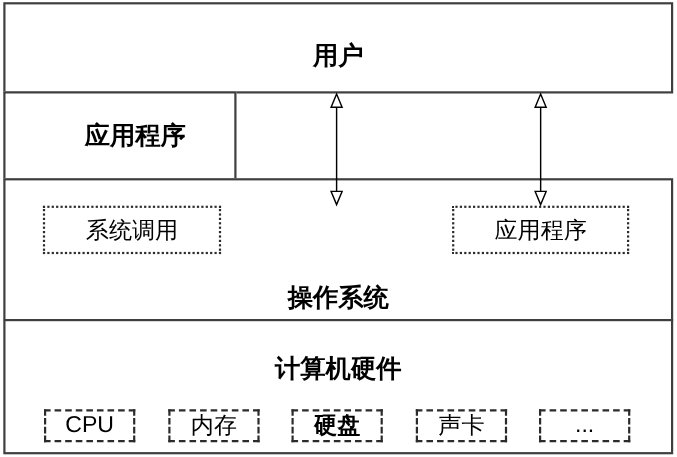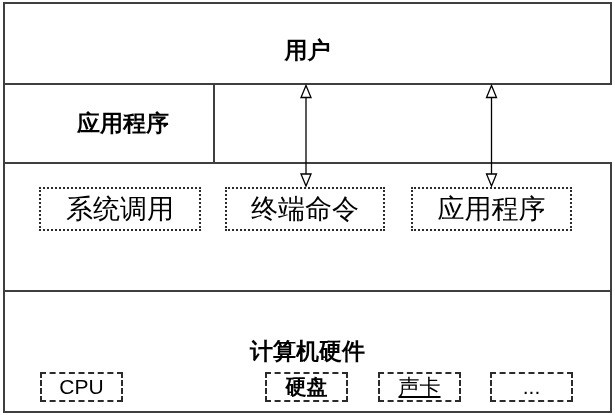--- a/index.html
+++ b/index.html
@@ -30,21 +30,21 @@
     justify-content: center;
     font-size: 23px;
     font-weight: 700;
     color: #000000;
     white-space: nowrap;
   }
   .inner-box {
     position: absolute;
     box-sizing: border-box;
     background: #ffffff;
-    font-size: 27px;
+    font-size: 21px;
     font-weight: 400;
     color: #000000;
     display: flex;
     align-items: center;
     justify-content: center;
     white-space: nowrap;
   }
   .dotted { border: 2px dotted #2b2b2b; }
   .dashed { border: 2px dashed #2b2b2b; font-size: 21px; }
   #arrows {
@@ -56,55 +56,56 @@
   }
   
   #layer-user        { left: 3px;  top: 2px;   width: 609px; height: 83px; }
   #layer-application { left: 3px;  top: 83px;  width: 212px; height: 81px; }
   #layer-os          { left: 3px;  top: 162px; width: 609px; height: 130px; }
   #layer-hardware    { left: 3px;  top: 290px; width: 609px; height: 123px; }
 
   #user-label { left: 3px; top: 2px;   width: 609px; height: 96px; text-align: center; }
   #app-label  { left: 3px; top: 83px;  width: 240px; height: 81px; }
   #os-label   { left: 3px; top: 256px; width: 609px; height: 28px; }
-  #hw-label   { left: 3px; top: 338px; width: 609px; height: 26px; }
+  #hw-label   { left: 3px; top: 322px; width: 609px; height: 26px; }
 
   
   .os-if { top: 187px; height: 44px; }
   #if-syscall  { left: 39px;  width: 162px; }
   #if-terminal { left: 225px; width: 160px; }
   #if-gui      { left: 411px; width: 161px; }
 
   
   .hw-item { top: 372px; height: 30px; }
   #hw-cpu      { left: 40px;  width: 83px; }
   #hw-memory   { left: 153px; width: 83px; }
   #hw-disk     { left: 265px; width: 83px; font-weight: bold; }
-  #hw-sound    { left: 378px; width: 83px; text-decoration: underline; }
+  #hw-sound    { left: 378px; width: 83px; }
   #hw-ellipsis { left: 490px; width: 83px; }
 </style>
 </head>
 <body>
 
 <div id="canvas">
 
   <div class="box" id="layer-user"></div>
   <div class="box" id="layer-application"></div>
   <div class="box" id="layer-os"></div>
   <div class="box" id="layer-hardware"></div>
 
   <div class="layer-label" id="user-label">用户</div>
   <div class="layer-label" id="app-label">应用程序</div>
+  <div class="layer-label" id="os-label">操作系统</div>
   <div class="layer-label" id="hw-label">计算机硬件</div>
 
   <div class="inner-box dotted os-if" id="if-syscall">系统调用</div>
-  <div class="inner-box dotted os-if" id="if-terminal">终端命令</div>
   <div class="inner-box dotted os-if" id="if-gui">应用程序</div>
 
   <div class="inner-box dashed hw-item" id="hw-cpu">CPU</div>
+  <div class="inner-box dashed hw-item" id="hw-memory">内存</div>
   <div class="inner-box dashed hw-item" id="hw-disk">硬盘</div>
   <div class="inner-box dashed hw-item" id="hw-sound">声卡</div>
   <div class="inner-box dashed hw-item" id="hw-ellipsis">...</div>
 
   <svg id="arrows" viewBox="0 0 615 415" xmlns="http://www.w3.org/2000/svg">
     <g stroke="#000000" stroke-width="1.3" fill="none">
       <line x1="306" y1="97" x2="306" y2="175"></line>
       <polygon points="306,85.5 301,97.5 311,97.5" fill="#ffffff"></polygon>
       <polygon points="306,186 301,174 311,174" fill="#ffffff"></polygon>
     </g>

